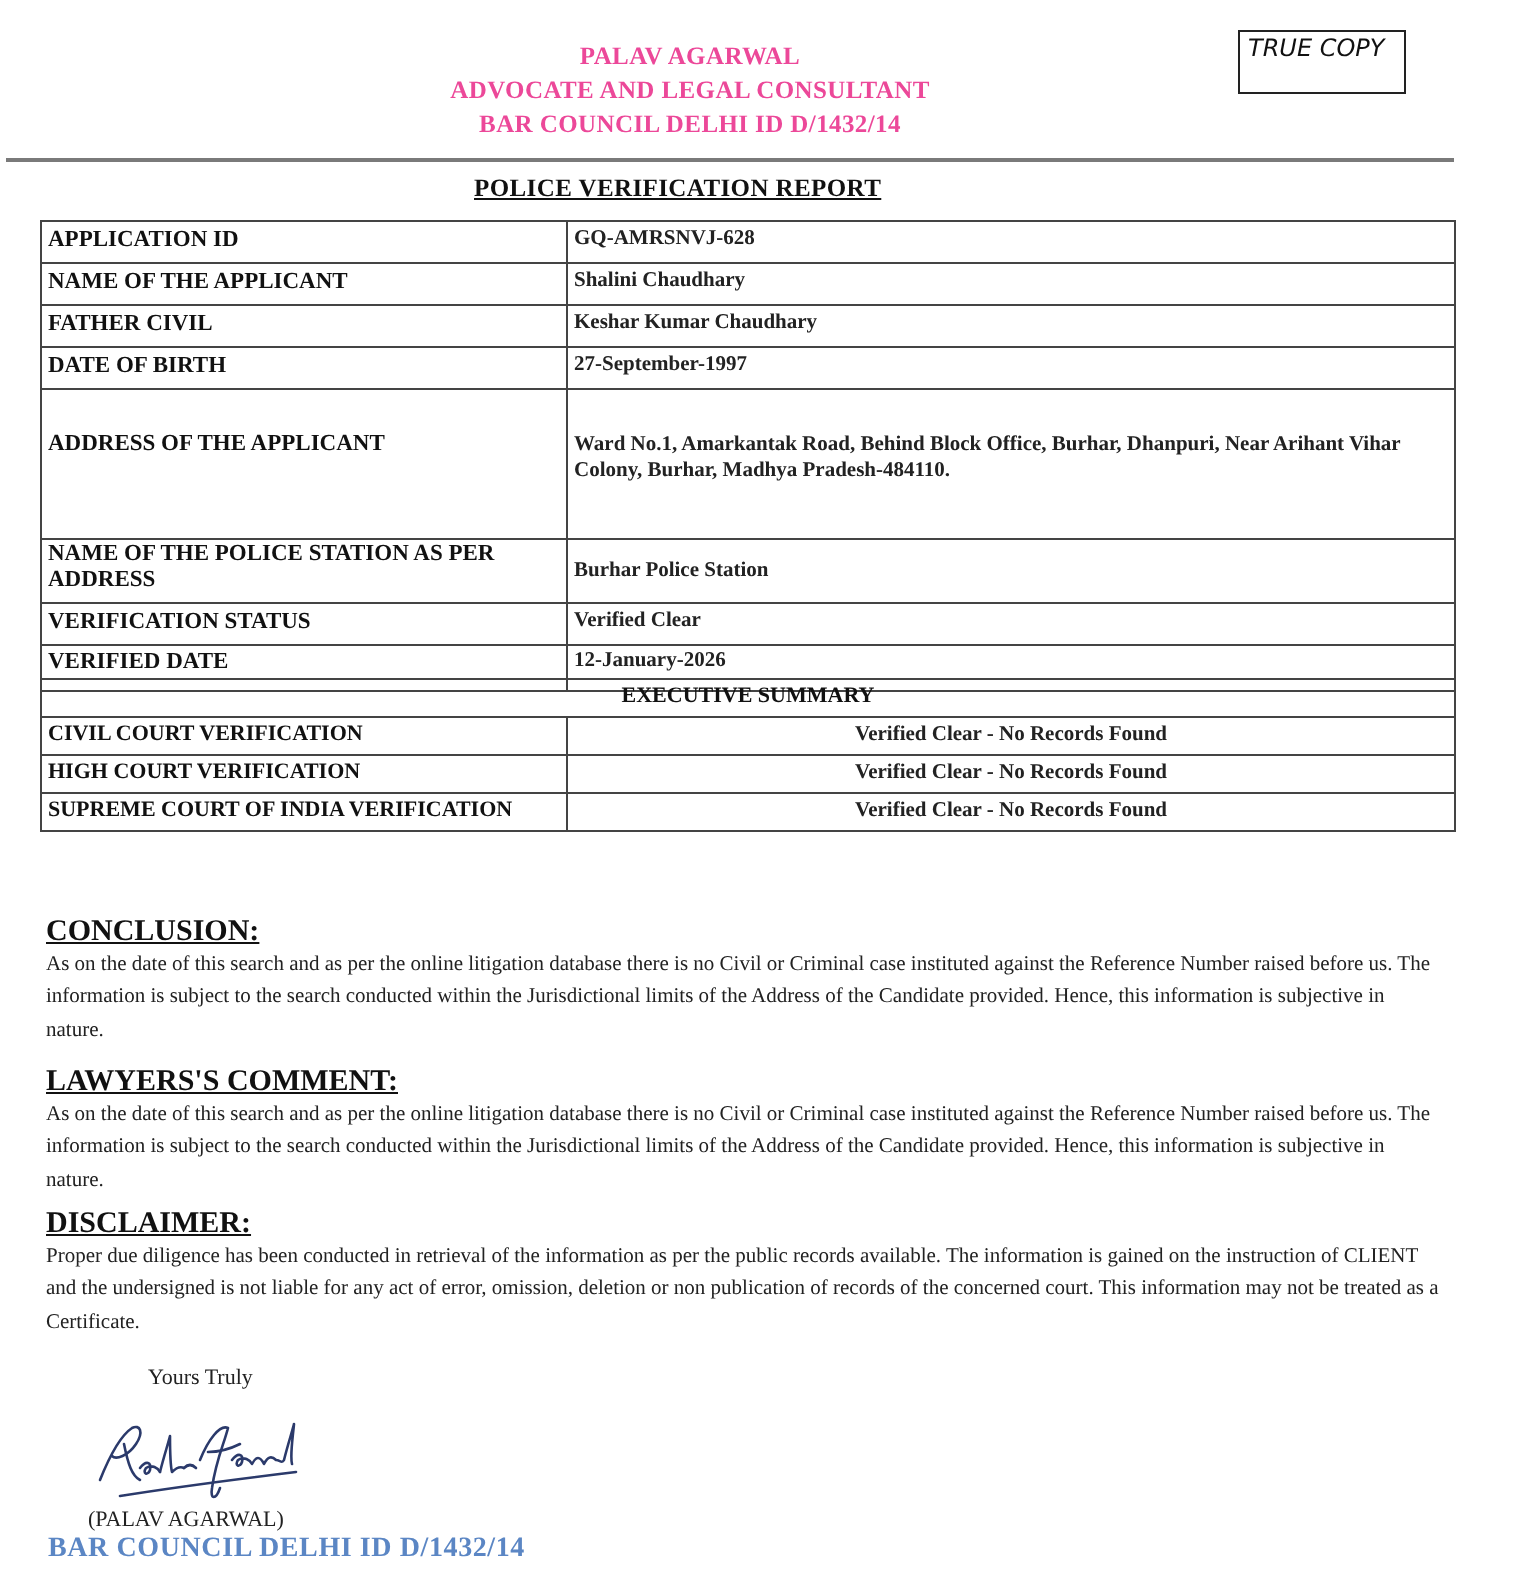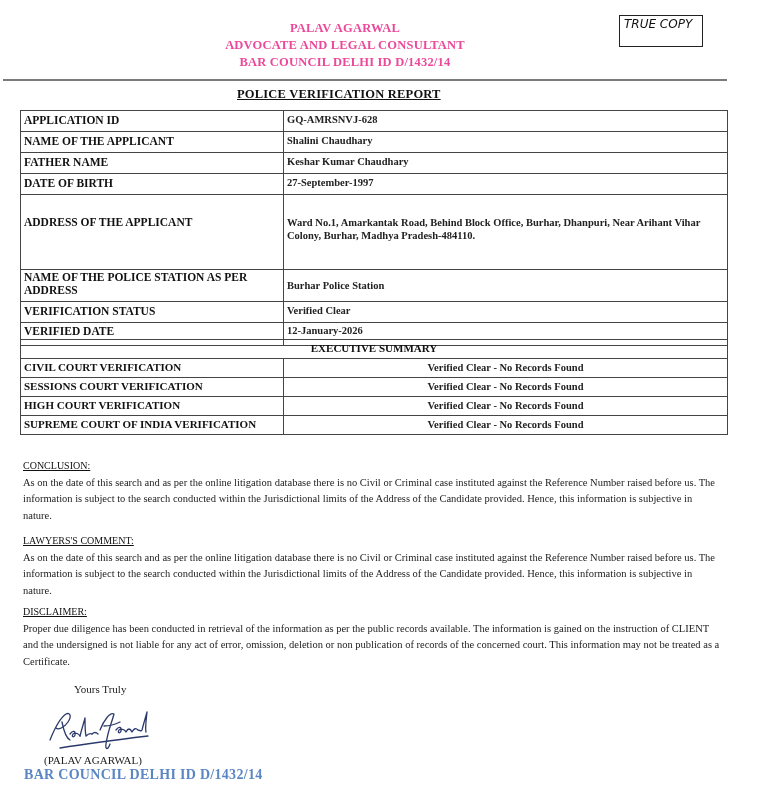--- a/index.html
+++ b/index.html
@@ -35,21 +35,21 @@
   #details tr.r-ps td { height: 30px; }
   #details tr.r-ps td.k { line-height: 13px; padding-top: 1px; }
   #details tr.r-ps td.v { vertical-align: middle; }
   #details tr.r-vd td { height: 22px; line-height: 16px; }
   #summary { left: 20px; top: 339px; width: 708px; }
   #summary td { height: 18px; line-height: 17px; }
   #summary td.head { text-align: center; font-weight: bold; font-size: 11px; }
   #summary td.k { width: 256px; font-weight: bold; font-size: 11px; white-space: nowrap; }
   #summary td.v { text-align: center; font-weight: bold; font-size: 10.5px; color: #222; }
   .section { position: absolute; left: 23px; width: 700px; font-size: 10.5px; line-height: 16.5px; color: #222; }
-  .section .h { font-weight: normal; text-decoration: underline; font-size: 10px; color: #111; }
+  .section .h { font-weight: bold; text-decoration: underline; font-size: 15px; color: #111; }
   #conclusion { top: 458px; }
   #lawyers { top: 533px; }
   #disclaimer { top: 604px; }
   .yours { position: absolute; left: 74px; top: 683px; font-size: 11px; color: #222; }
   .signature { position: absolute; left: 40px; top: 700px; width: 120px; height: 60px; }
   .sign-name { position: absolute; left: 44px; top: 754px; font-size: 11px; color: #222; }
   .bar-id {
     position: absolute; left: 24px; top: 767px; font-weight: bold; font-size: 14px;
     color: #5b86c4; letter-spacing: 0.3px;
   }
@@ -71,21 +71,21 @@
   <tbody>
       <tr class="r-short">
     <td class="k">APPLICATION ID</td>
     <td class="v">GQ-AMRSNVJ-628</td>
   </tr>
   <tr class="r-short">
     <td class="k">NAME OF THE APPLICANT</td>
     <td class="v">Shalini Chaudhary</td>
   </tr>
   <tr class="r-short">
-    <td class="k">FATHER NAME</td>
+    <td class="k">FATHER CIVIL</td>
     <td class="v">Keshar Kumar Chaudhary</td>
   </tr>
   <tr class="r-short">
     <td class="k">DATE OF BIRTH</td>
     <td class="v">27-September-1997</td>
   </tr>
   <tr class="r-addr">
     <td class="k">ADDRESS OF THE APPLICANT</td>
     <td class="v">Ward No.1, Amarkantak Road, Behind Block Office, Burhar, Dhanpuri, Near Arihant Vihar Colony, Burhar, Madhya Pradesh-484110.</td>
   </tr>
@@ -104,24 +104,20 @@
 </tbody>
   </table>
 
 <table id="summary">
   <tbody>
       <tr>
     <td class="head" colspan="2">EXECUTIVE SUMMARY</td>
   </tr>
   <tr>
     <td class="k">CIVIL COURT VERIFICATION</td>
-    <td class="v">Verified Clear - No Records Found</td>
-  </tr>
-  <tr>
-    <td class="k">SESSIONS COURT VERIFICATION</td>
     <td class="v">Verified Clear - No Records Found</td>
   </tr>
   <tr>
     <td class="k">HIGH COURT VERIFICATION</td>
     <td class="v">Verified Clear - No Records Found</td>
   </tr>
   <tr>
     <td class="k">SUPREME COURT OF INDIA VERIFICATION</td>
     <td class="v">Verified Clear - No Records Found</td>
   </tr>

